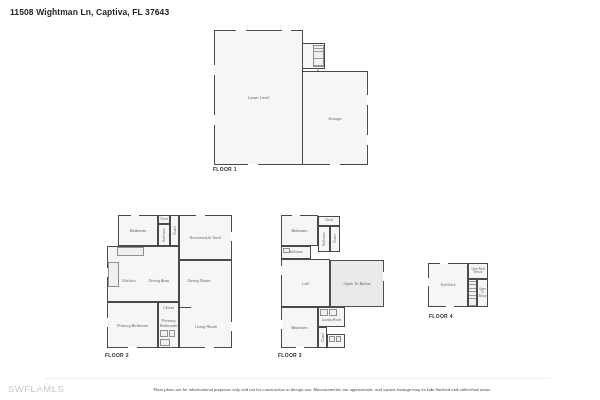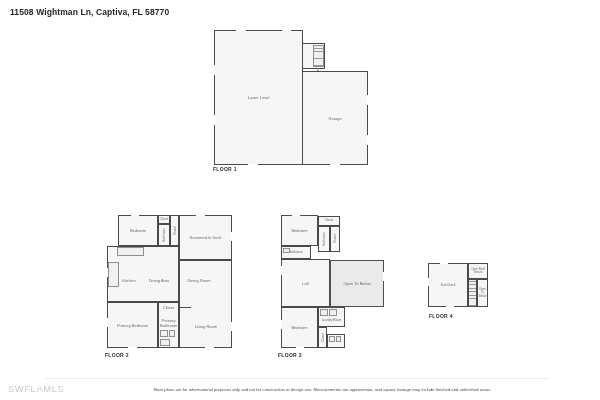--- a/index.html
+++ b/index.html
@@ -20,21 +20,21 @@
   .entry-arrow{position:absolute;width:0;height:0;border-left:2.5px solid transparent;border-right:2.5px solid transparent;border-bottom:4px solid #7a7a7a;}
   .separator{position:absolute;left:45px;top:378px;width:505px;height:1px;background:#ededed;}
   .disclaimer{position:absolute;left:140px;top:387px;width:365px;font-size:4.2px;color:#4a4a4a;text-align:center;}
   .watermark{position:absolute;left:8px;top:383px;font-size:9.5px;color:var(--watermark-color,#c9c9c9);letter-spacing:.5px;}
 </style>
 </head>
 <body>
 
 <div class="page">
 
-  <div class="title">11508 Wightman Ln, Captiva, FL 58770</div>
+  <div class="title">11508 Wightman Ln, Captiva, FL 37643</div>
 
   <div>
     <div class="room" style="left:214px;top:30px;width:89px;height:135px;">
       <span class="rlabel">Lower Level</span>
     </div>
     <div class="room" style="left:302px;top:43px;width:23px;height:26px;"></div>
     <div class="fix stairs" style="left:313px;top:45px;width:11px;height:22px;"></div>
     <div class="entry-arrow" style="left:316px;top:69px;"></div>
     <div class="freelabel s30" style="left:310px;top:74px;width:16px;">Entry</div>
     <div class="room" style="left:302px;top:71px;width:66px;height:94px;">

